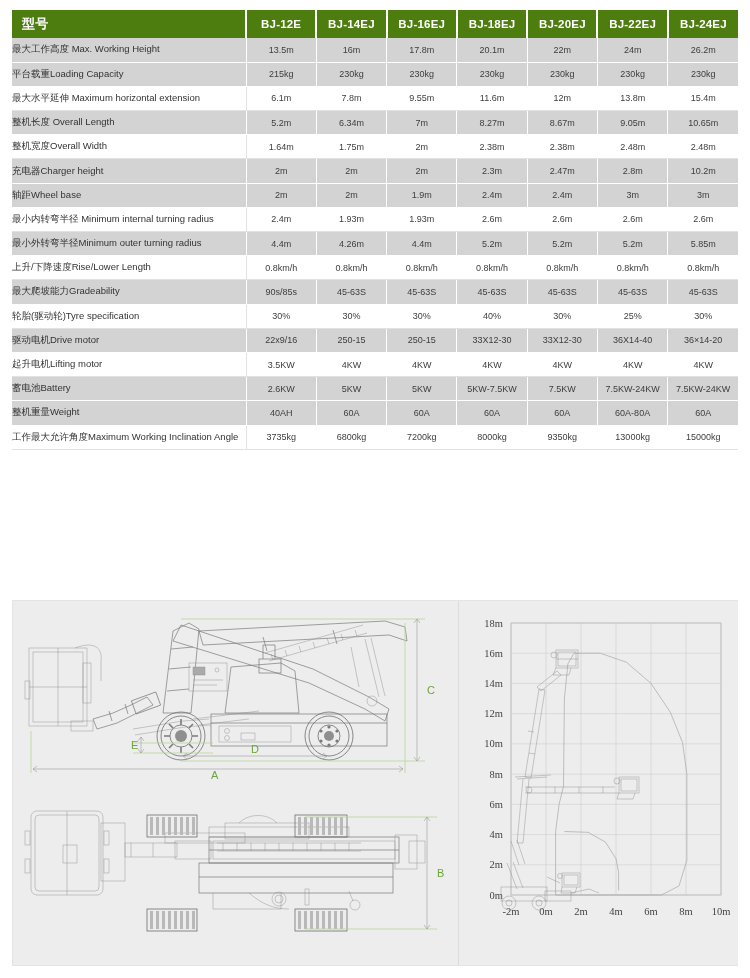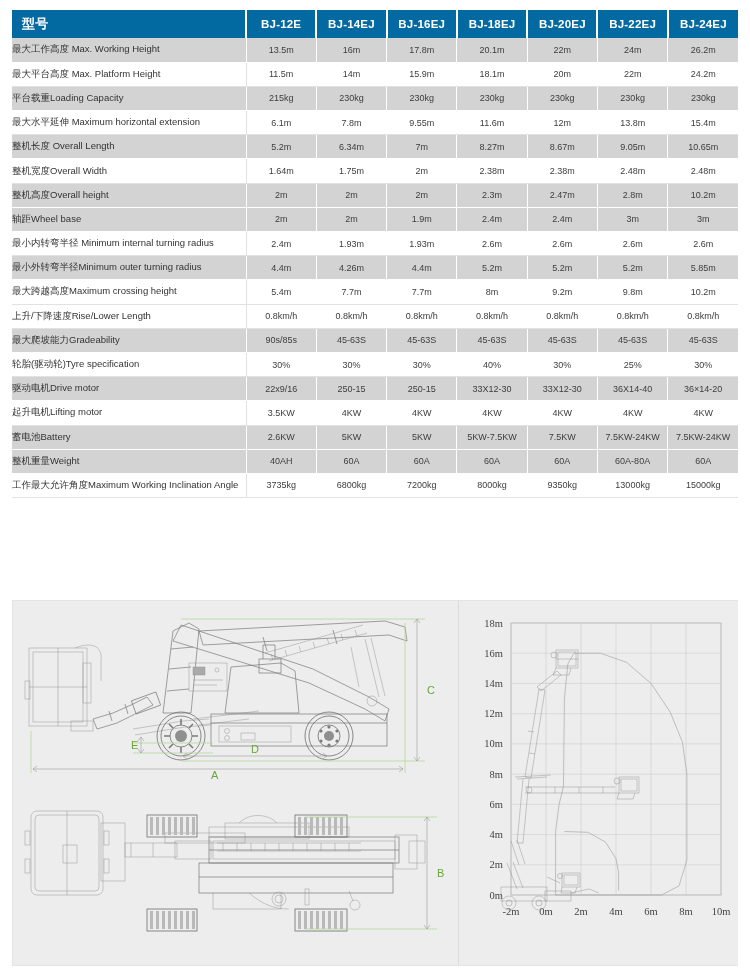--- a/index.html
+++ b/index.html
@@ -15,21 +15,21 @@
   .spec-wrap { padding: 10px 12px 0 12px; }
   table.spec {
     width: 726px;
     border-collapse: collapse;
     table-layout: fixed;
   }
   table.spec col.lbl { width: 234px; }
   table.spec col.mdl { width: 70.3px; }
 
   table.spec thead th {
-    background: #0369a1;
+    background: #4d7c0f;
     color: #ffffff;
     font-size: 11.5px;
     font-weight: bold;
     height: 28px;
     text-align: center;
     border-right: 2px solid #ffffff;
     letter-spacing: .2px;
     white-space: nowrap;
   }
   table.spec thead th.hlabel {
@@ -137,30 +137,20 @@
           <tr class="odd">
             <td class="lbl">最大工作高度 Max. Working Height</td>
             <td>13.5m</td>
             <td>16m</td>
             <td>17.8m</td>
             <td>20.1m</td>
             <td>22m</td>
             <td>24m</td>
             <td>26.2m</td>
           </tr>
-          <tr class="even">
-            <td class="lbl">最大平台高度 Max. Platform Height</td>
-            <td>11.5m</td>
-            <td>14m</td>
-            <td>15.9m</td>
-            <td>18.1m</td>
-            <td>20m</td>
-            <td>22m</td>
-            <td>24.2m</td>
-          </tr>
           <tr class="odd">
             <td class="lbl">平台载重Loading Capacity</td>
             <td>215kg</td>
             <td>230kg</td>
             <td>230kg</td>
             <td>230kg</td>
             <td>230kg</td>
             <td>230kg</td>
             <td>230kg</td>
           </tr>
@@ -188,21 +178,21 @@
             <td class="lbl">整机宽度Overall Width</td>
             <td>1.64m</td>
             <td>1.75m</td>
             <td>2m</td>
             <td>2.38m</td>
             <td>2.38m</td>
             <td>2.48m</td>
             <td>2.48m</td>
           </tr>
           <tr class="odd">
-            <td class="lbl">整机高度Overall height</td>
+            <td class="lbl">充电器Charger height</td>
             <td>2m</td>
             <td>2m</td>
             <td>2m</td>
             <td>2.3m</td>
             <td>2.47m</td>
             <td>2.8m</td>
             <td>10.2m</td>
           </tr>
           <tr class="odd">
             <td class="lbl">轴距Wheel base</td>
@@ -226,30 +216,20 @@
           </tr>
           <tr class="odd">
             <td class="lbl">最小外转弯半径Minimum outer turning radius</td>
             <td>4.4m</td>
             <td>4.26m</td>
             <td>4.4m</td>
             <td>5.2m</td>
             <td>5.2m</td>
             <td>5.2m</td>
             <td>5.85m</td>
-          </tr>
-          <tr class="even">
-            <td class="lbl">最大跨越高度Maximum crossing height</td>
-            <td>5.4m</td>
-            <td>7.7m</td>
-            <td>7.7m</td>
-            <td>8m</td>
-            <td>9.2m</td>
-            <td>9.8m</td>
-            <td>10.2m</td>
           </tr>
           <tr class="even">
             <td class="lbl">上升/下降速度Rise/Lower Length</td>
             <td>0.8km/h</td>
             <td>0.8km/h</td>
             <td>0.8km/h</td>
             <td>0.8km/h</td>
             <td>0.8km/h</td>
             <td>0.8km/h</td>
             <td>0.8km/h</td>

